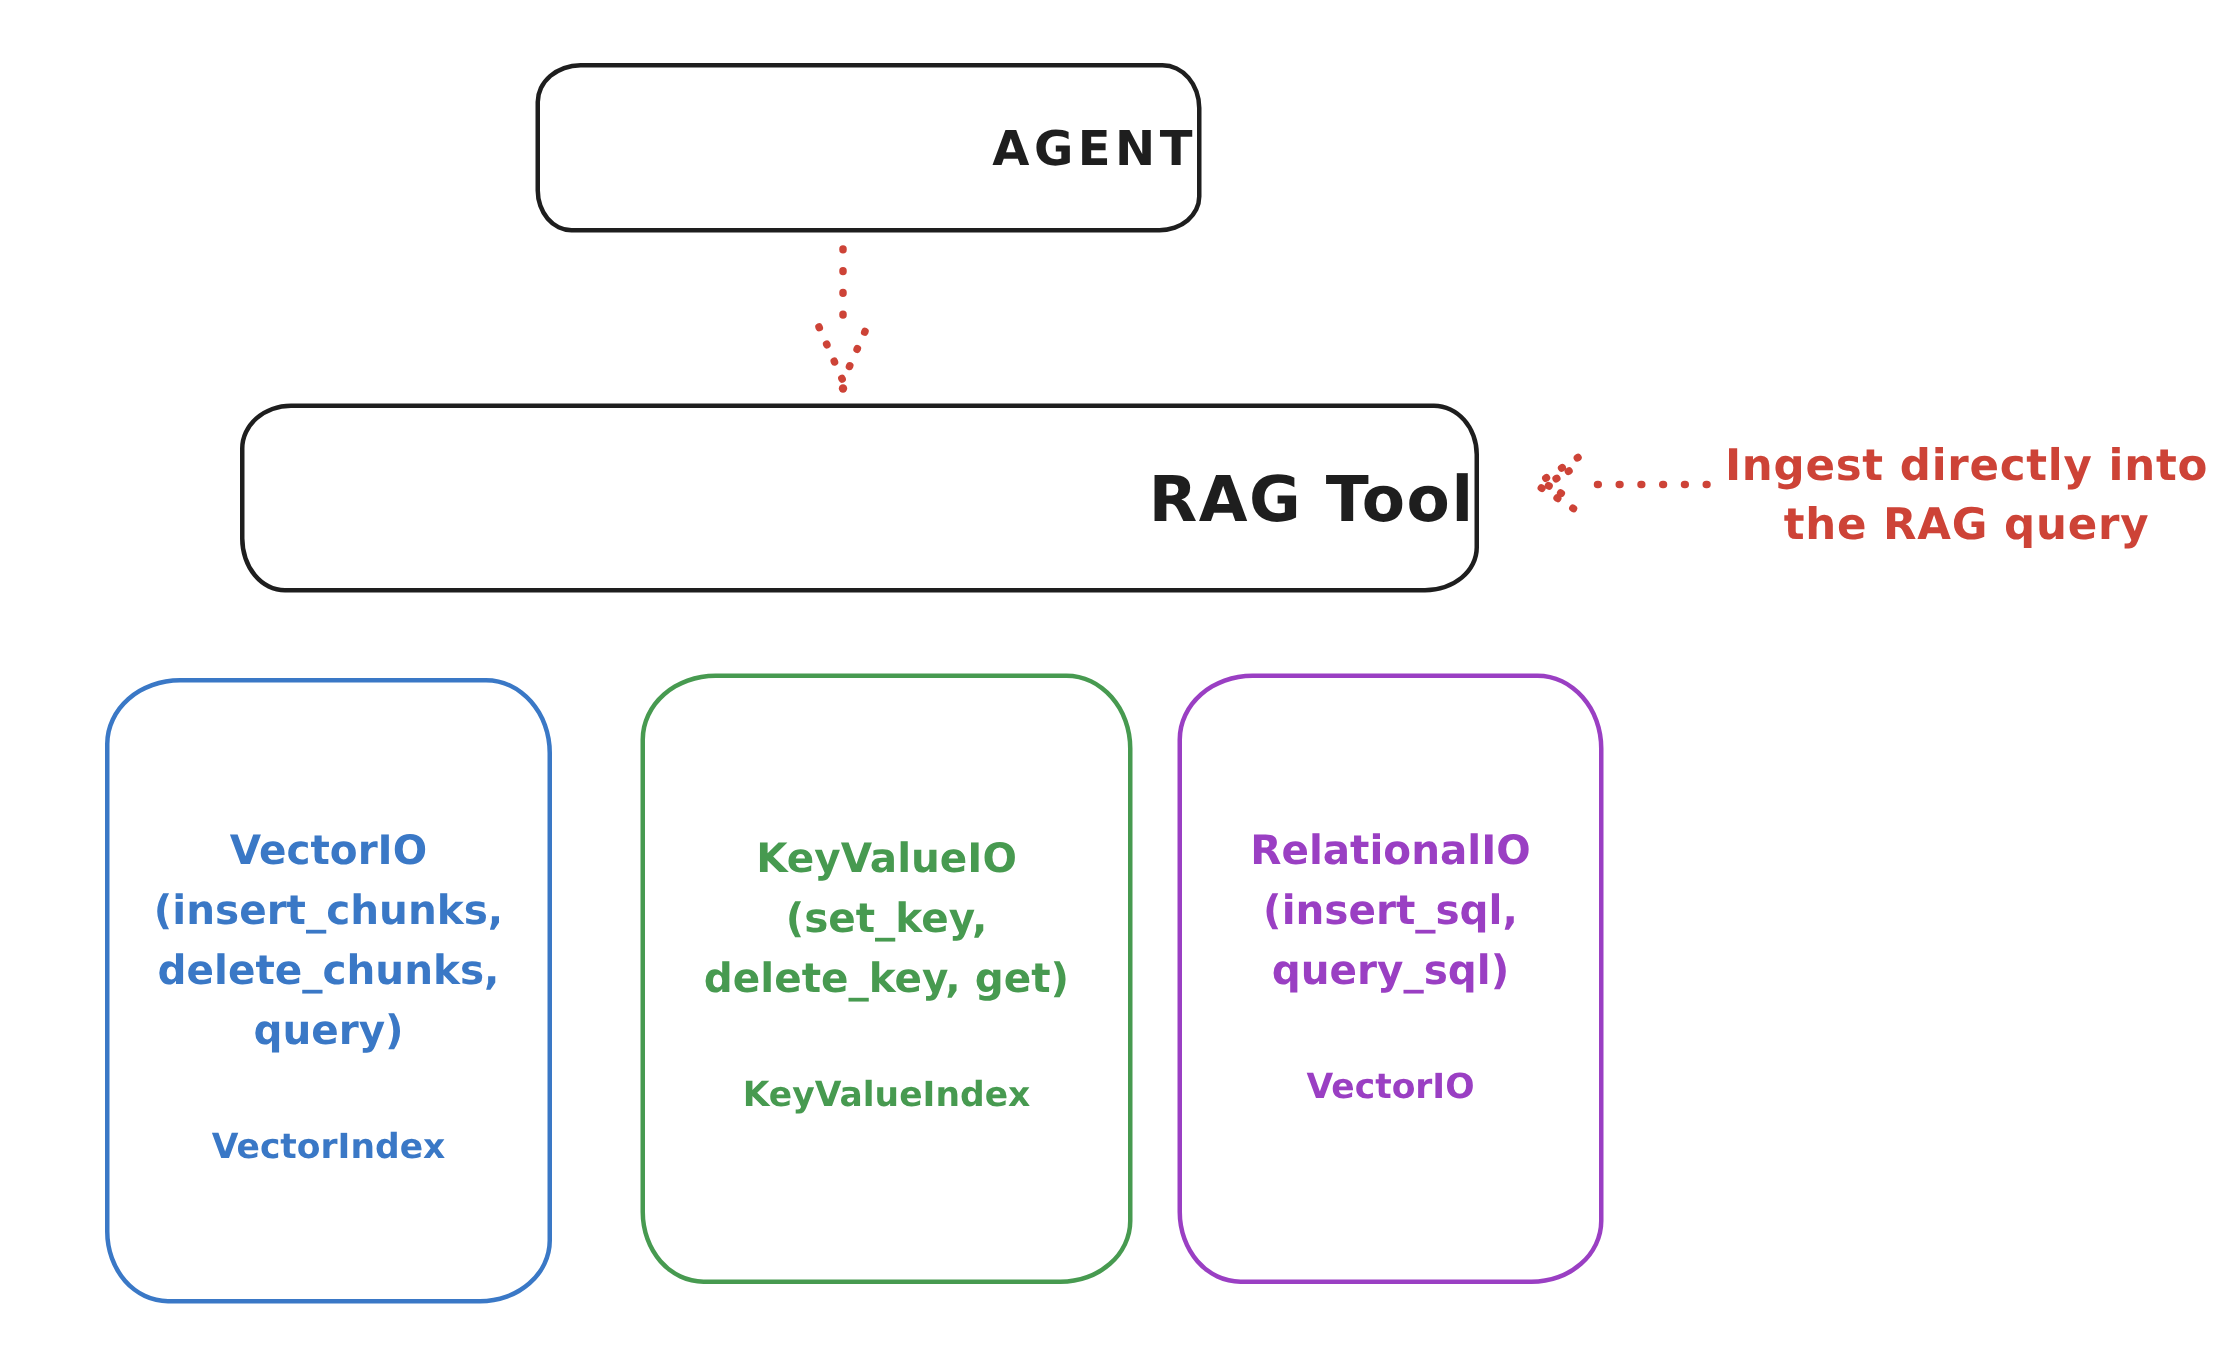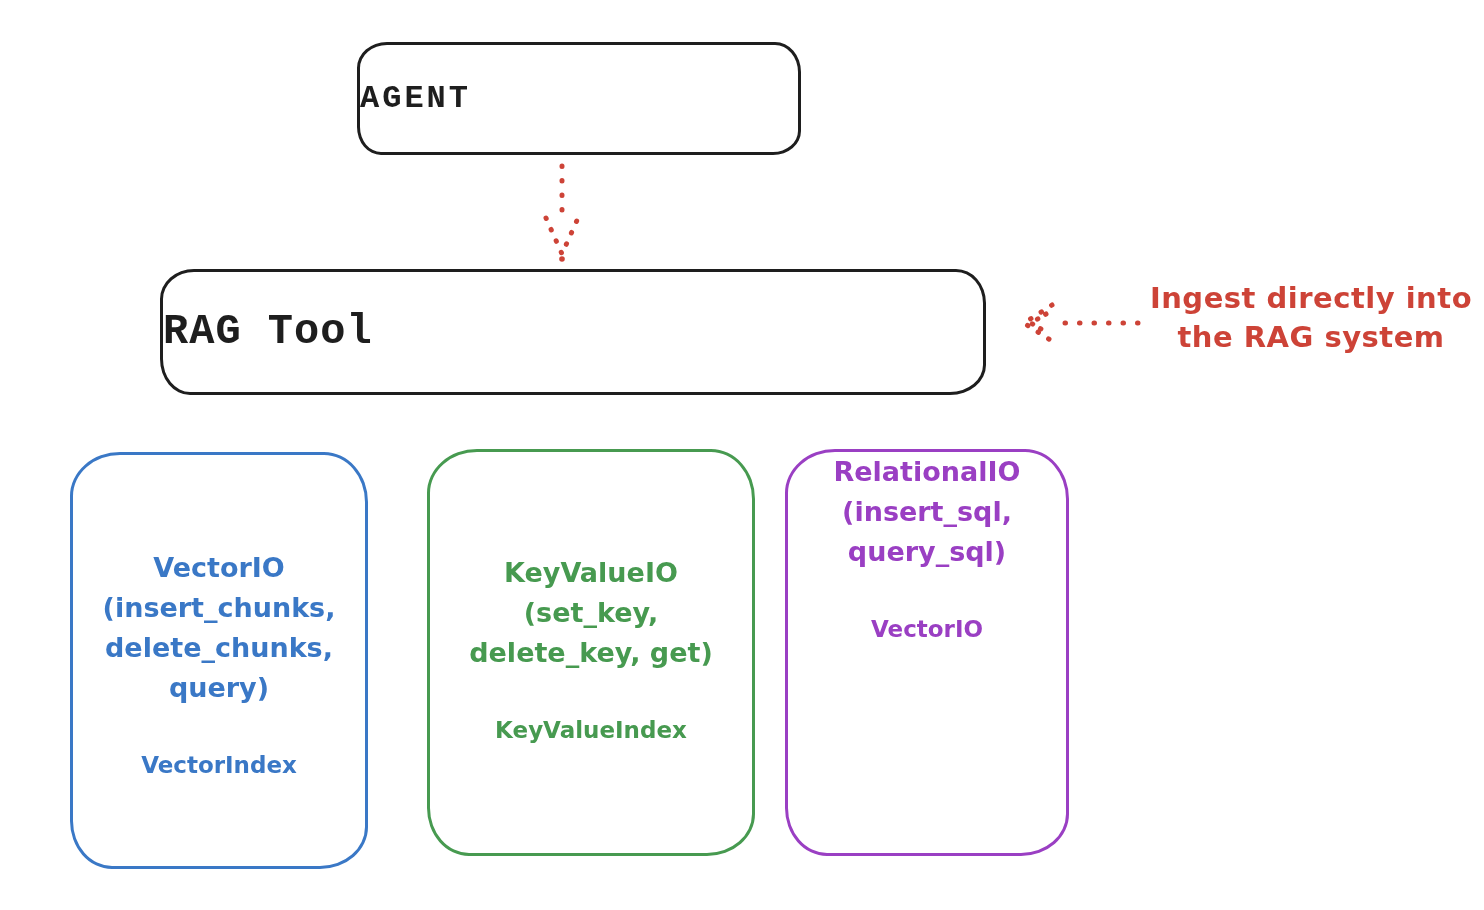--- a/index.html
+++ b/index.html
@@ -14,23 +14,22 @@
     height: 910px;
     background: #ffffff;
     overflow: hidden;
   }
   .node {
     position: absolute;
     box-sizing: border-box;
     border: 3.5px solid currentColor;
     display: flex;
     align-items: center;
-    justify-content: flex-start;
+    justify-content: flex-end;
     background: #ffffff;
-    font-family: Liberation Mono, monospace;
   }
   .node .node-label {
     font-weight: bold;
     white-space: nowrap;
   }
   
   .agent-box {
     left: 357px; top: 42px;
     width: 444px; height: 113px;
     border-radius: 30px 26px 28px 24px / 26px 30px 24px 28px;
@@ -87,21 +86,21 @@
   .store-vector     { left: 70px;  top: 452px; width: 298px; height: 417px; }
   .store-keyvalue   { left: 427px; top: 449px; width: 328px; height: 407px; }
   .store-relational { left: 785px; top: 449px; width: 284px; height: 407px; }
   .store-lines {
     font-size: 27px;
     line-height: 40px;
     font-weight: bold;
   }
   .store-vector .store-lines     { padding-top: 93px;  }
   .store-keyvalue .store-lines   { padding-top: 101px; }
-  .store-relational .store-lines {  }
+  .store-relational .store-lines { padding-top: 96px;  }
   .index-label {
     margin-top: 37px;
     font-size: 23px;
     line-height: 40px;
     font-weight: bold;
   }
 </style>
 </head>
 <body>
 
@@ -120,23 +119,23 @@
   <div class="node rag-box" style="color: rgb(30, 30, 30);">
     <span class="node-label">RAG Tool</span>
   </div>
 
   <svg class="arrow" style="left: 1016px; top: 301px; color: rgb(205, 67, 55);" width="128" height="44" viewBox="0 0 128 44">
     <line class="dots-wide" x1="122" y1="22" x2="36" y2="22"></line>
     <polyline class="dots-mid" points="36,4 8,22 36,40"></polyline>
     <polyline class="dots-tight" points="30,13 15,22 30,31"></polyline>
   </svg>
 
-  <div class="annotation" style="color: rgb(205, 67, 55);">
+  <div class="annotation" style="color: rgb(205, 67, 55); margin-top: 12px;">
     <div>Ingest directly into</div>
-    <div>the RAG system</div>
+    <div>the RAG query</div>
   </div>
 
   <div class="store store-vector" style="color: rgb(58, 120, 198);">
     <div class="store-lines">
       <div>VectorIO</div>
       <div>(insert_chunks,</div>
       <div>delete_chunks,</div>
       <div>query)</div>
     </div>
     <div class="index-label">VectorIndex</div>

